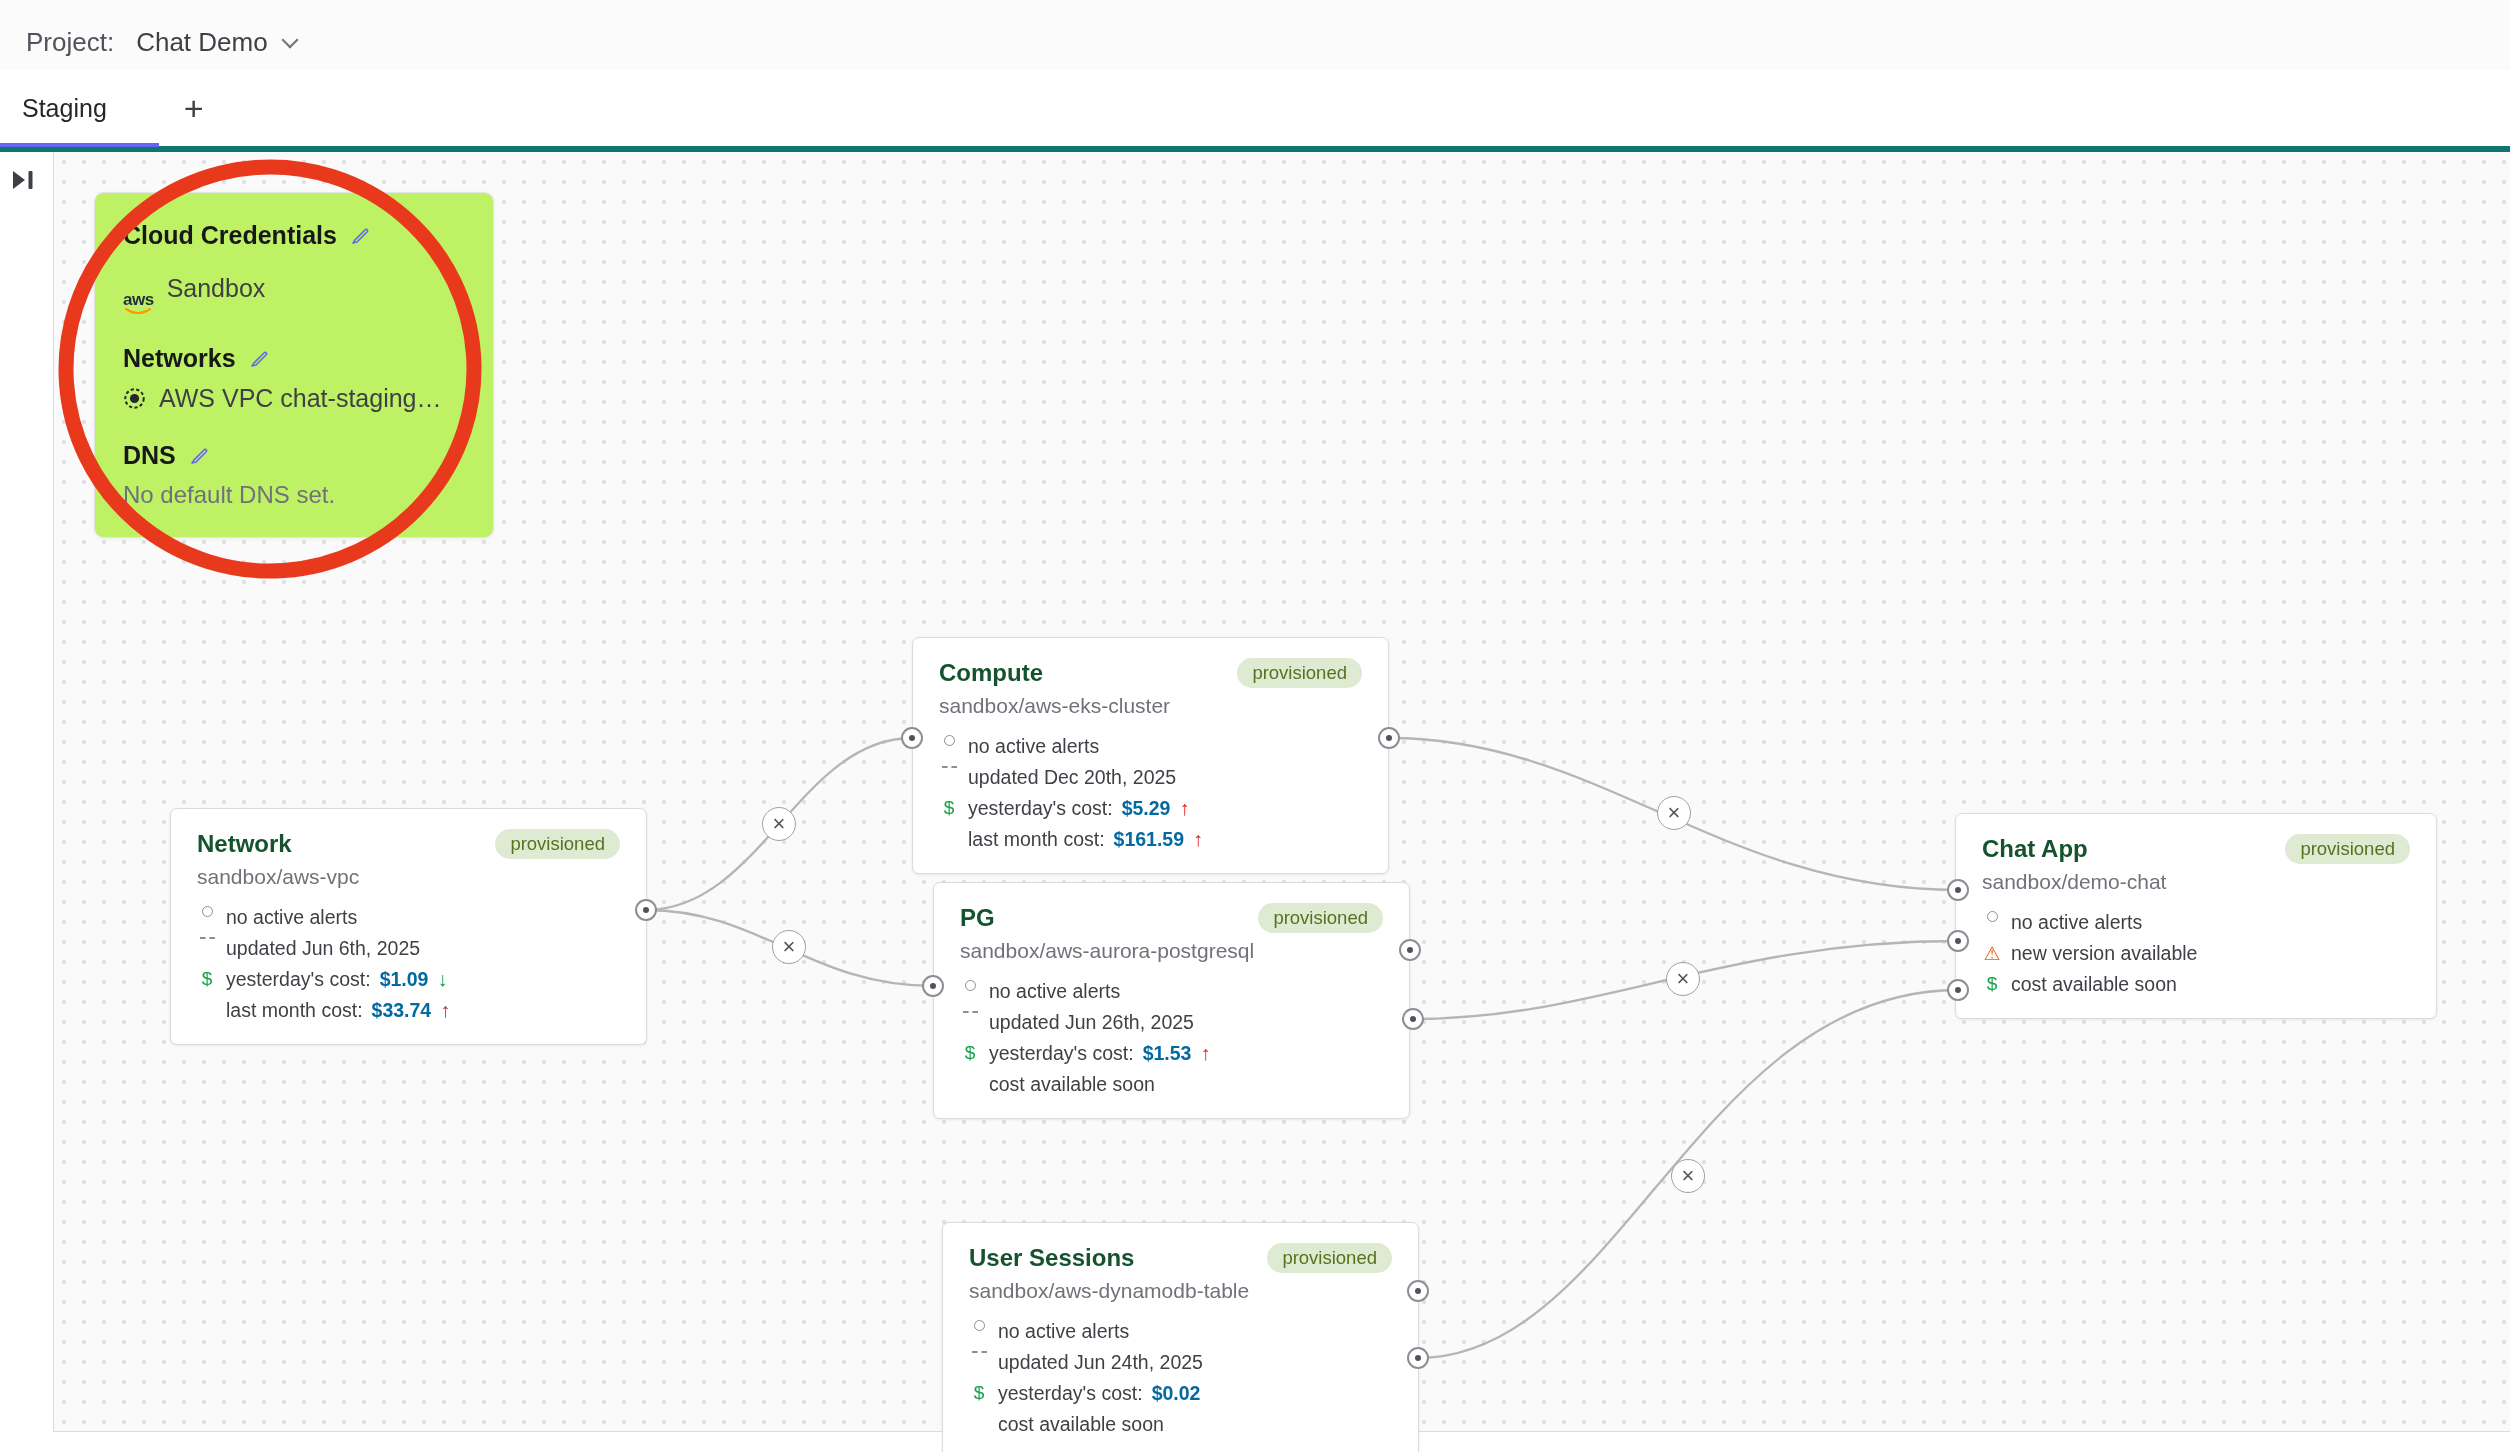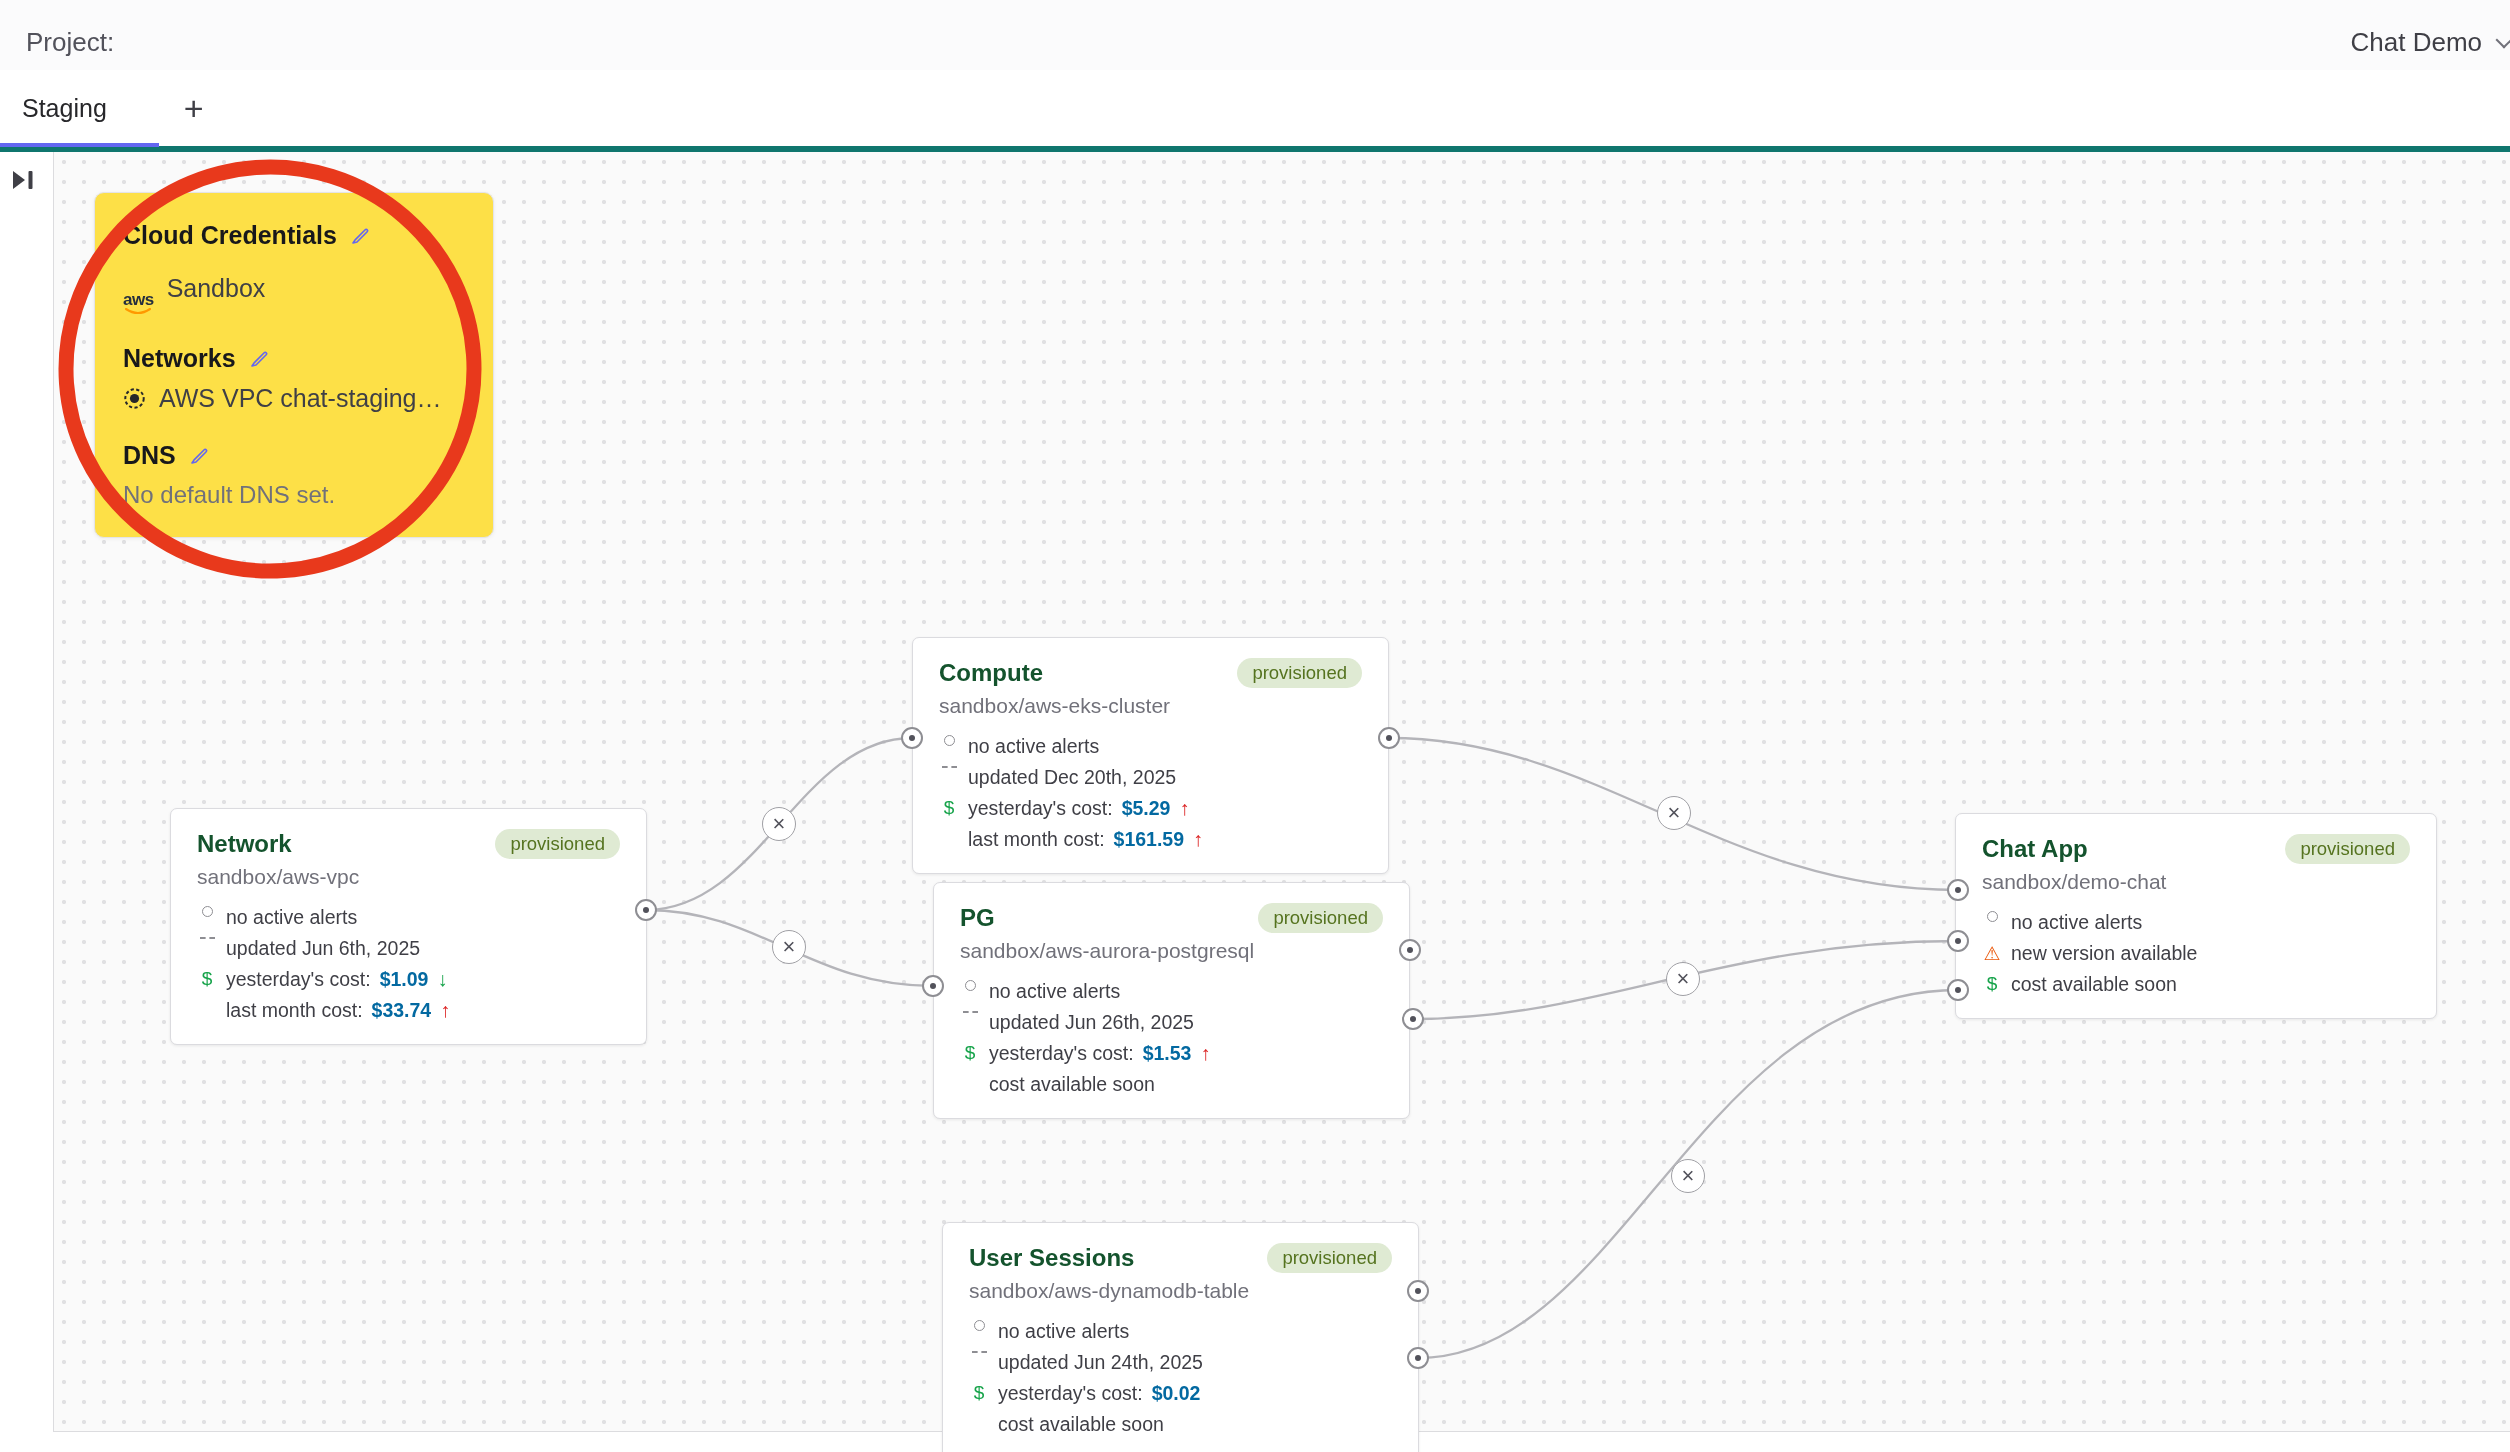--- a/index.html
+++ b/index.html
@@ -9,21 +9,21 @@
     font-family:"Liberation Sans", sans-serif;
     background:#ffffff;
     overflow:hidden;
     color:#27272a;
   }
 
   
   .topbar {
     position:absolute; left:0; top:0; width:2510px; height:86px;
     background:#fbfbfc; border-bottom:1px solid #e5e5ea;
-    display:flex; align-items:center; padding-left:26px; z-index:20;justify-content:space-between;
+    display:flex; align-items:center; padding-left:26px; z-index:20;
   }
   .project-label { font-size:26px; color:#52525b; }
   .project-select { display:flex; align-items:center; margin-left:22px; cursor:pointer; }
   .project-name { font-size:26px; color:#3f3f46; }
   .chev {
     display:inline-block; width:12px; height:12px;
     border-right:2.4px solid #71717a; border-bottom:2.4px solid #71717a;
     transform:rotate(45deg); margin-left:16px; margin-top:-6px;
   }
 
@@ -102,21 +102,21 @@
   .edge-x {
     position:absolute; width:34px; height:34px; border-radius:50%;
     background:#fff; border:1.6px solid #a0a0a5; color:#52525b;
     display:flex; align-items:center; justify-content:center;
     font-size:22px; line-height:1; z-index:3; cursor:pointer;
   }
 
   
   .panel {
     position:absolute; left:94px; top:192px; width:400px; min-height:336px;
-    background:#fde047; border:1px solid #e4e4e7; border-radius:10px;
+    background:#bef264; border:1px solid #e4e4e7; border-radius:10px;
     box-shadow:0 1px 4px rgba(0,0,0,.06); padding:28px 28px; z-index:5;
   }
   .sec { margin-bottom:28px; }
   .sec:last-child { margin-bottom:0; }
   .sec-title { display:flex; align-items:center; gap:13px; font-size:25px; font-weight:600; color:#18181b; }
   .sec-value { display:flex; align-items:center; gap:13px; margin-top:11px; font-size:25px; color:#3f3f46; }
   .sec-value .trunc { max-width:310px; overflow:hidden; text-overflow:ellipsis; white-space:nowrap; }
   .muted { margin-top:11px; font-size:24px; color:#71717a; }
   .edit-btn { display:flex; cursor:pointer; }
   .aws-logo { display:flex; flex-direction:column; align-items:center; line-height:1;margin-top:30px; }

